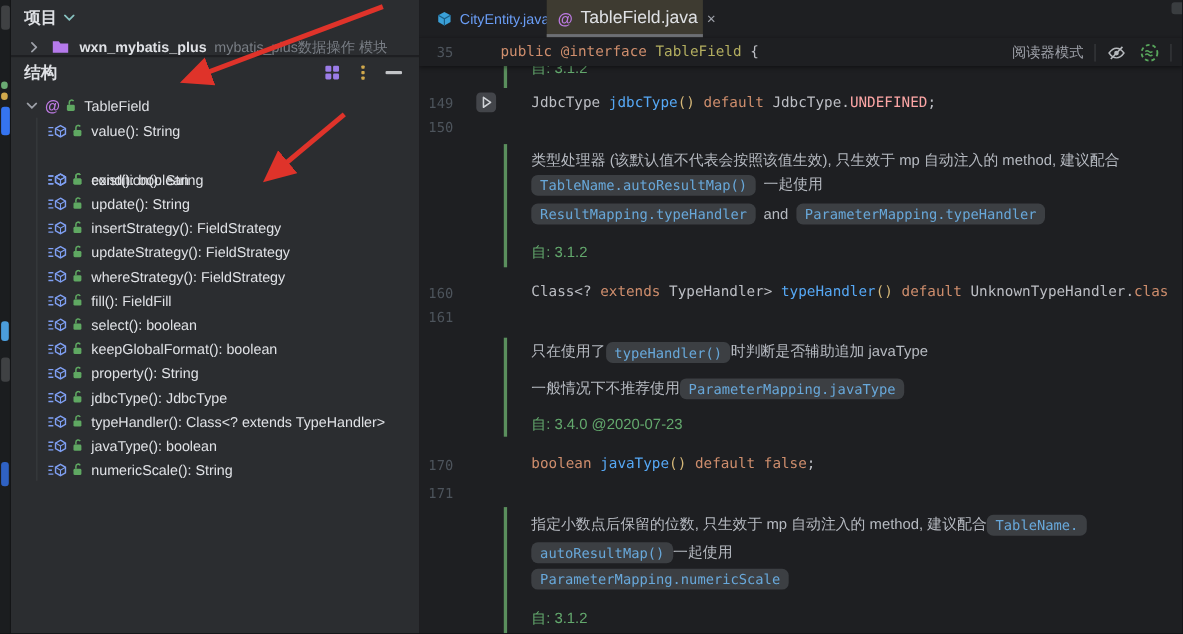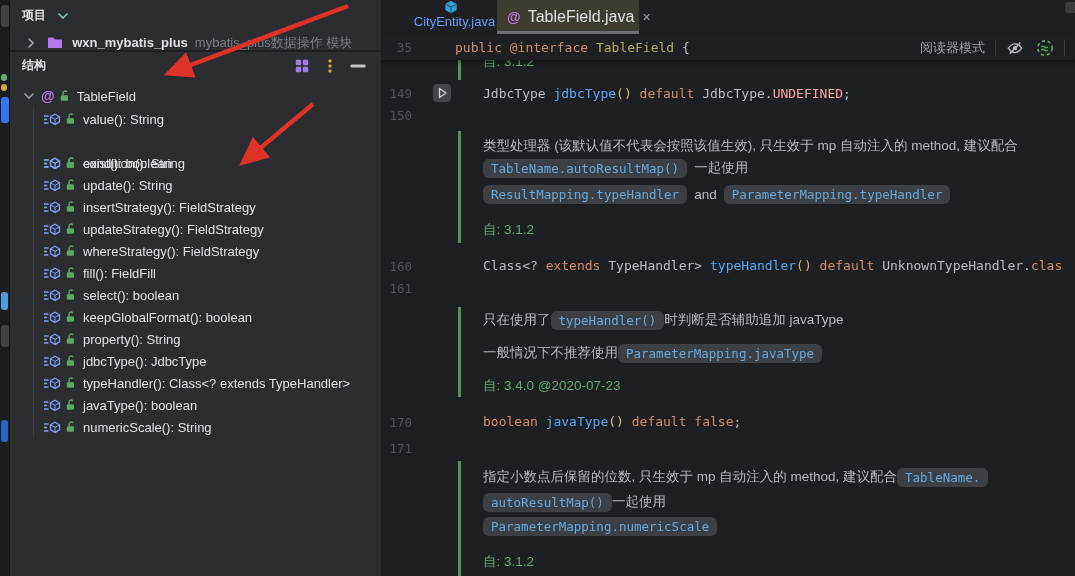--- a/index.html
+++ b/index.html
@@ -6,37 +6,37 @@
   #app{position:relative;width:1075px;height:576px;overflow:hidden;background:#1e1f22;
        font-family:"Liberation Sans","DejaVu Sans",sans-serif;-webkit-font-smoothing:antialiased;}
   .abs{position:absolute;}
 
   
   #stripe{left:0;top:0;width:9px;height:576px;background:#1b1d1f;border-right:1px solid #141517;}
   .stripe-btn{position:absolute;left:1px;width:8px;border-radius:3px;}
 
   
   #leftpanel{left:10px;top:0;width:371px;height:576px;background:#2b2d30;overflow:hidden;}
-  .panel-title{font-size:12px;font-weight:bold;color:#dfe1e5;}
+  .panel-title{font-size:15px;font-weight:bold;color:#dfe1e5;}
   #proj-row{left:18px;top:33px;height:17px;overflow:hidden;white-space:nowrap;font-size:13px;line-height:20px;color:#dfe1e5;}
   #proj-row .nm{font-weight:bold;}
   #proj-row .ds{color:#797e85;margin-left:7px;}
   #panel-sep{left:0;top:50px;width:371px;height:2px;background:#1e1f22;}
 
   .srow{position:absolute;left:0;width:371px;height:22px;display:flex;align-items:center;font-size:13px;color:#dfe1e5;white-space:nowrap;}
   .mico{margin-left:33px;width:18px;height:13px;flex:0 0 18px;}
   .lico{margin-left:4px;width:12px;height:12px;flex:0 0 12px;}
   .slabel{margin-left:6px;}
   #tree-guide{left:23px;top:107px;width:1px;height:330px;background:#3a3c3f;}
 
   
   #editor{left:381px;top:0;width:694px;height:576px;background:#1e1f22;overflow:hidden;}
   #tabbar{left:0;top:0;width:694px;height:34px;background:#1e1f22;border-bottom:1px solid #191a1c;}
   .tab{position:absolute;top:0;height:34px;display:flex;align-items:center;cursor:pointer;}
-  #tab1{left:8px;width:108px;padding-left:8px;flex-direction:column;}
+  #tab1{left:8px;width:108px;padding-left:8px;}
   #tab1 .tlabel{color:#6a9df5;font-size:13px;margin-left:7px;}
   #tab2{left:116px;width:132px;background:#3e3b31;padding-left:10px;}
   #tab2 .tlabel{color:#dfe1e5;font-size:16px;margin-left:7px;}
   #tab2 .underline{position:absolute;left:0;bottom:0;width:100%;height:3px;background:#6e7176;}
   .tab-close{color:#9da0a8;font-size:14px;margin-left:8px;cursor:pointer;}
   .at-glyph{color:#bd7ae3;font-weight:bold;font-size:14px;line-height:14px;}
   #corner-frag{right:0;top:2px;width:10px;height:11px;background:#3a3d40;border-radius:3px 0 0 3px;}
 
   #sticky{left:0;top:34px;width:694px;height:26px;background:#1e1f22;box-shadow:0 2px 4px rgba(0,0,0,.45);z-index:5;}
   .lnum{position:absolute;left:0;width:31px;text-align:right;font-family:"DejaVu Sans Mono",monospace;font-size:12.5px;color:#4d545c;cursor:pointer;}

